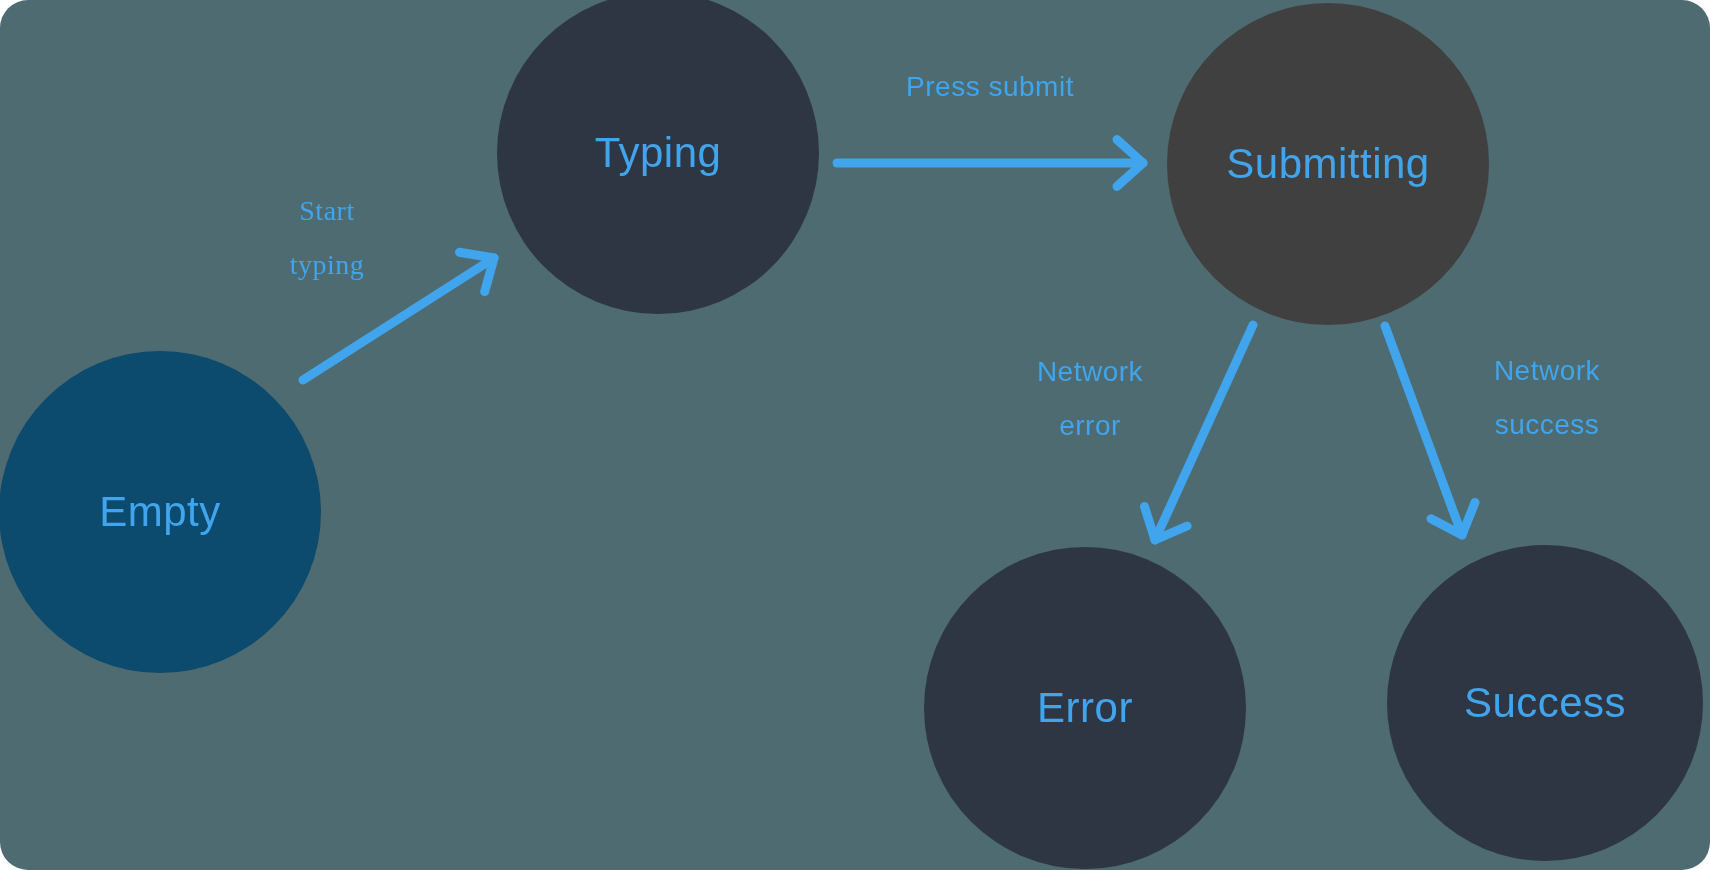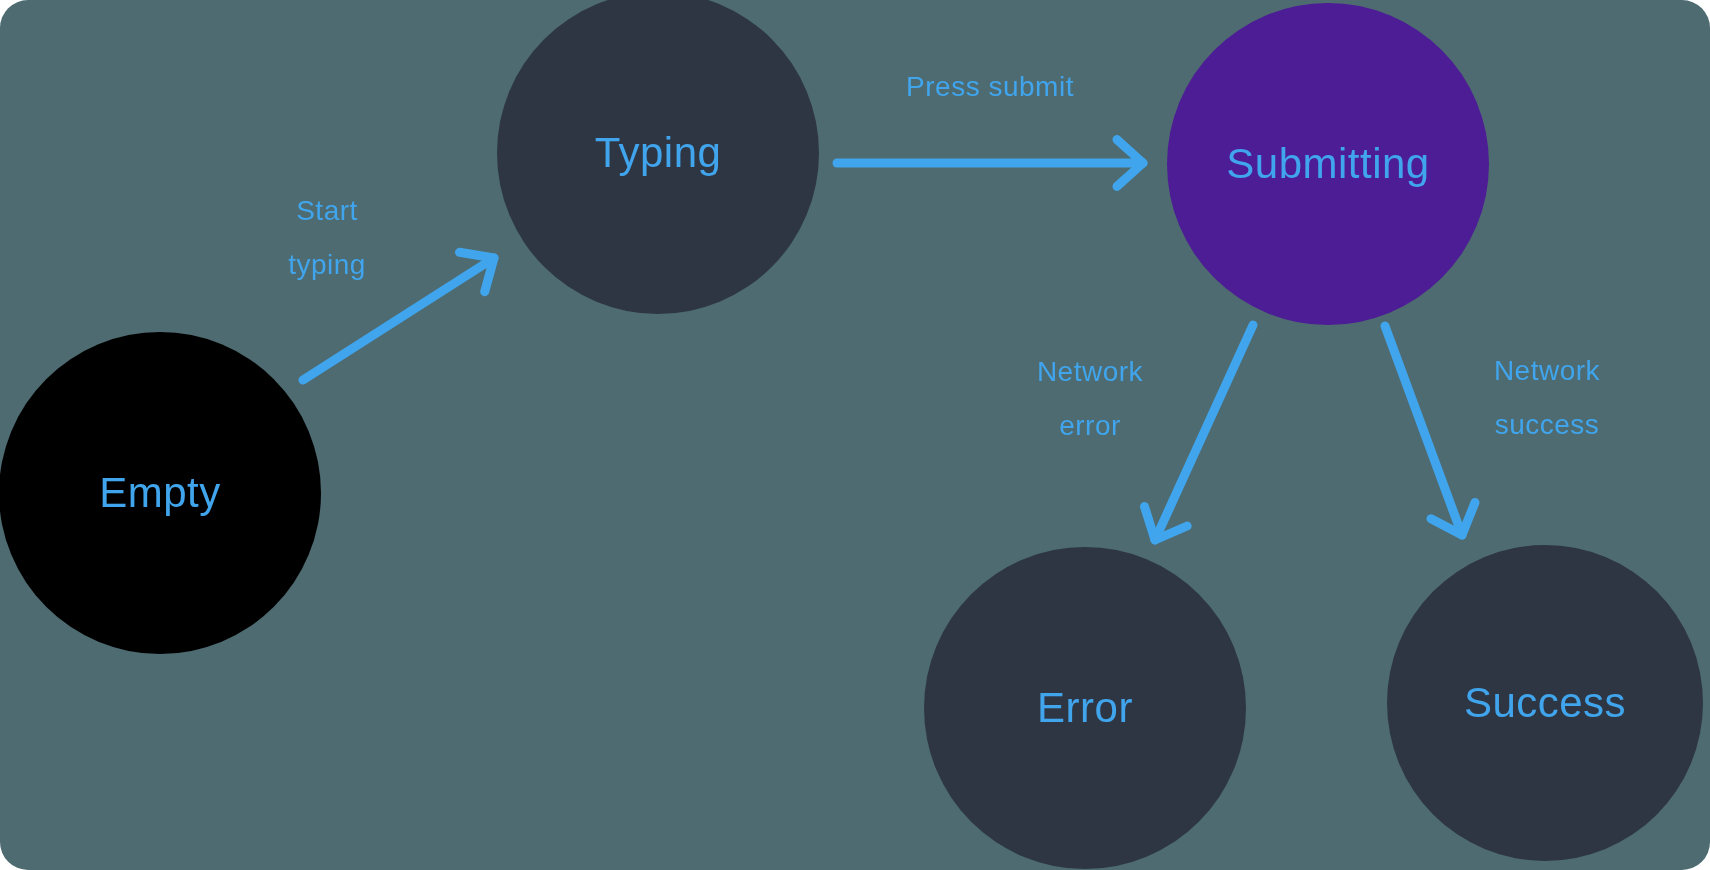--- a/index.html
+++ b/index.html
@@ -66,38 +66,38 @@
       <g fill="none" stroke="#40A5EC" stroke-width="9" stroke-linecap="round" stroke-linejoin="round">
         <line x1="1253" y1="325" x2="1155" y2="540"></line>
         <polyline points="1187.1,526.0 1155,540 1144.5,506.6"></polyline>
       </g>
       <g fill="none" stroke="#40A5EC" stroke-width="9" stroke-linecap="round" stroke-linejoin="round">
         <line x1="1385" y1="326" x2="1462" y2="535"></line>
         <polyline points="1475.0,502.5 1462,535 1431.0,518.7"></polyline>
       </g>
     </svg>
   <div>
-      <div class="node" style="left: -1px; top: 332px; width: 322px; height: 322px; background: #000000;">
+      <div class="node" style="left: -1px; top: 351px; width: 322px; height: 322px; background: #0c4a6e;">
         <span class="node-label" style="color: rgb(64, 165, 236);">Empty</span>
       </div>
       <div class="node" style="left: 497px; top: -8px; width: 322px; height: 322px; background: rgb(46, 54, 68);">
         <span class="node-label" style="color: rgb(64, 165, 236);">Typing</span>
       </div>
-      <div class="node" style="left: 1167px; top: 3px; width: 322px; height: 322px; background: #4c1d95;">
+      <div class="node" style="left: 1167px; top: 3px; width: 322px; height: 322px; background: #404040;">
         <span class="node-label" style="color: rgb(64, 165, 236);">Submitting</span>
       </div>
       <div class="node" style="left: 924px; top: 547px; width: 322px; height: 322px; background: rgb(46, 54, 68);">
         <span class="node-label" style="color: rgb(64, 165, 236);">Error</span>
       </div>
       <div class="node" style="left: 1387px; top: 545px; width: 316px; height: 316px; background: rgb(46, 54, 68);">
         <span class="node-label" style="color: rgb(64, 165, 236);">Success</span>
       </div>
     </div>
   <div>
-      <div class="edge-label" style="left: 327px; top: 238px; color: rgb(64, 165, 236);">Start
+      <div class="edge-label" style="left: 327px; top: 238px; color: rgb(64, 165, 236); font-family: Liberation Serif, serif;">Start
 typing</div>
       <div class="edge-label" style="left: 990px; top: 87px; color: rgb(64, 165, 236);">Press submit</div>
       <div class="edge-label" style="left: 1090px; top: 399px; color: rgb(64, 165, 236);">Network
 error</div>
       <div class="edge-label" style="left: 1547px; top: 398px; color: rgb(64, 165, 236);">Network
 success</div>
     </div>
 </div>
 
 </body></html>

